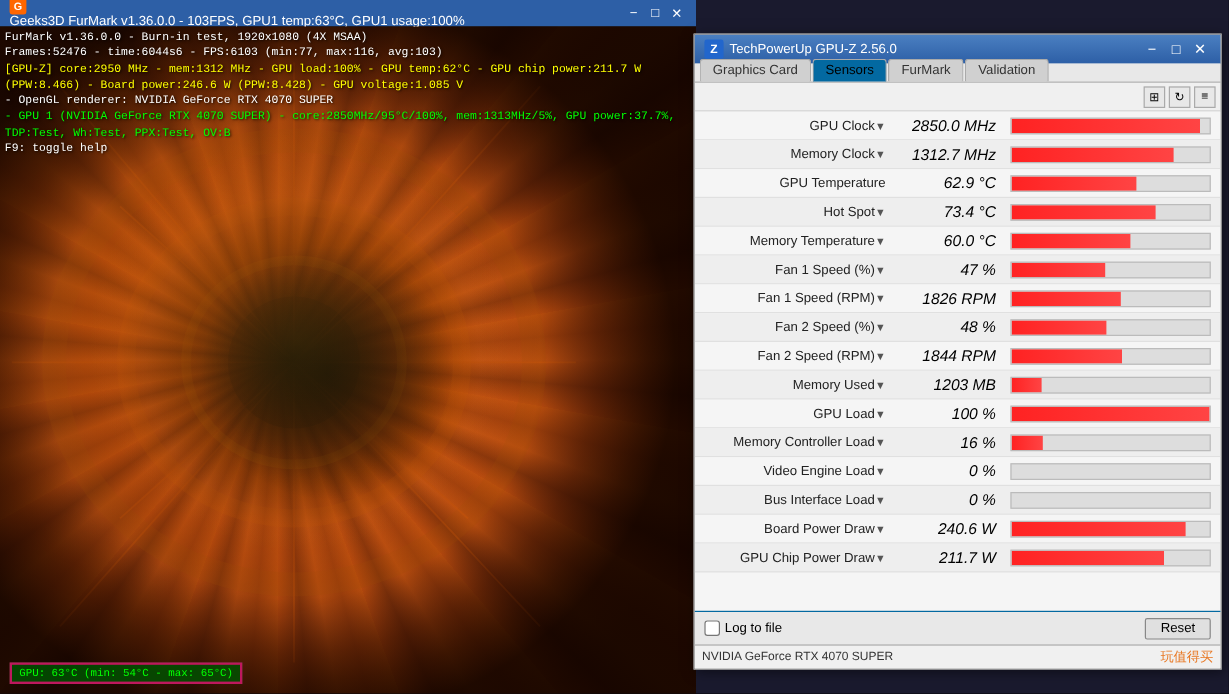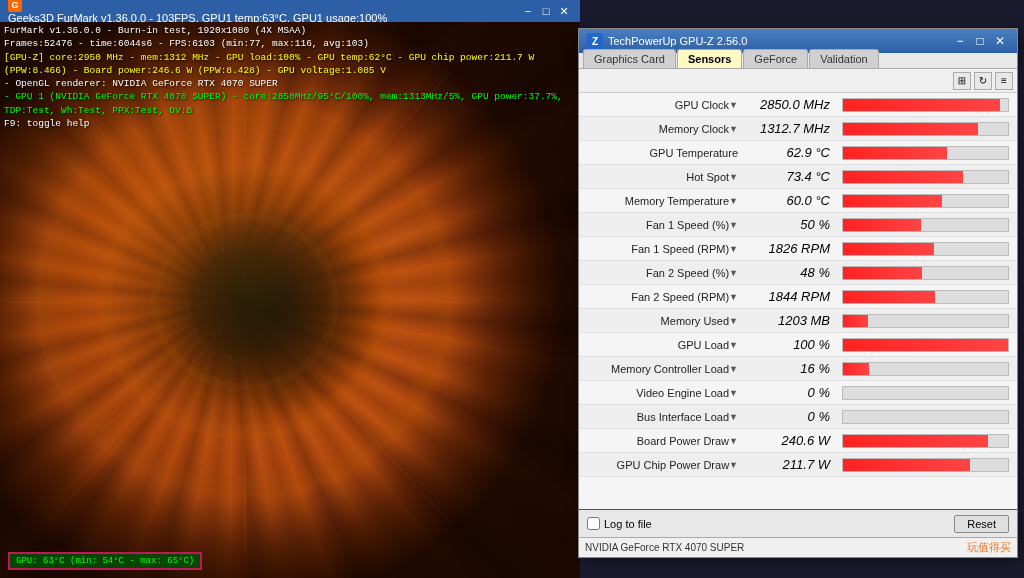--- a/index.html
+++ b/index.html
@@ -225,22 +225,22 @@
       border: 1px solid #aaa;
       border-bottom: none;
       background: #d0d0d0;
       font-size: 11px;
       cursor: pointer;
       border-radius: 3px 3px 0 0;
       color: #333;
     }
 
     .gpuz-tab.active {
-      background: #fef9c3;
-      font-weight: bold;
+      background: #0369a1;
+      font-weight: normal;
       color: #000;
     }
 
     
     .gpuz-toolbar {
       background: #f0f0f0;
       border-bottom: 1px solid #ccc;
       display: flex;
       align-items: center;
       padding: 2px 4px;
@@ -446,21 +446,21 @@
     <div class="gpuz-win-controls">
       <button class="gpuz-win-btn">−</button>
       <button class="gpuz-win-btn">□</button>
       <button class="gpuz-win-btn close">✕</button>
     </div>
   </div>
 
   <div class="gpuz-tabs">
     <div class="gpuz-tab">Graphics Card</div>
     <div class="gpuz-tab active">Sensors</div>
-    <div class="gpuz-tab">GeForce</div>
+    <div class="gpuz-tab">FurMark</div>
     <div class="gpuz-tab">Validation</div>
   </div>
 
   <div class="gpuz-toolbar">
     <div class="toolbar-btn">⊞</div>
     <div class="toolbar-btn">↻</div>
     <div class="toolbar-btn">≡</div>
   </div>
 
   <div class="sensors-container" id="sensors-table">
@@ -512,21 +512,21 @@
       <div class="sensor-value">60.0 °C</div>
       <div class="sensor-bar-container">
         <div class="sensor-bar" style="width:60%"></div>
       </div>
     </div>
       <div class="sensor-row">
       <div class="sensor-name">
         <span>Fan 1 Speed (%)</span>
         <span class="sensor-dropdown">▼</span>
       </div>
-      <div class="sensor-value">50 %</div>
+      <div class="sensor-value">47 %</div>
       <div class="sensor-bar-container">
         <div class="sensor-bar" style="width:47%"></div>
       </div>
     </div>
       <div class="sensor-row">
       <div class="sensor-name">
         <span>Fan 1 Speed (RPM)</span>
         <span class="sensor-dropdown">▼</span>
       </div>
       <div class="sensor-value">1826 RPM</div>

